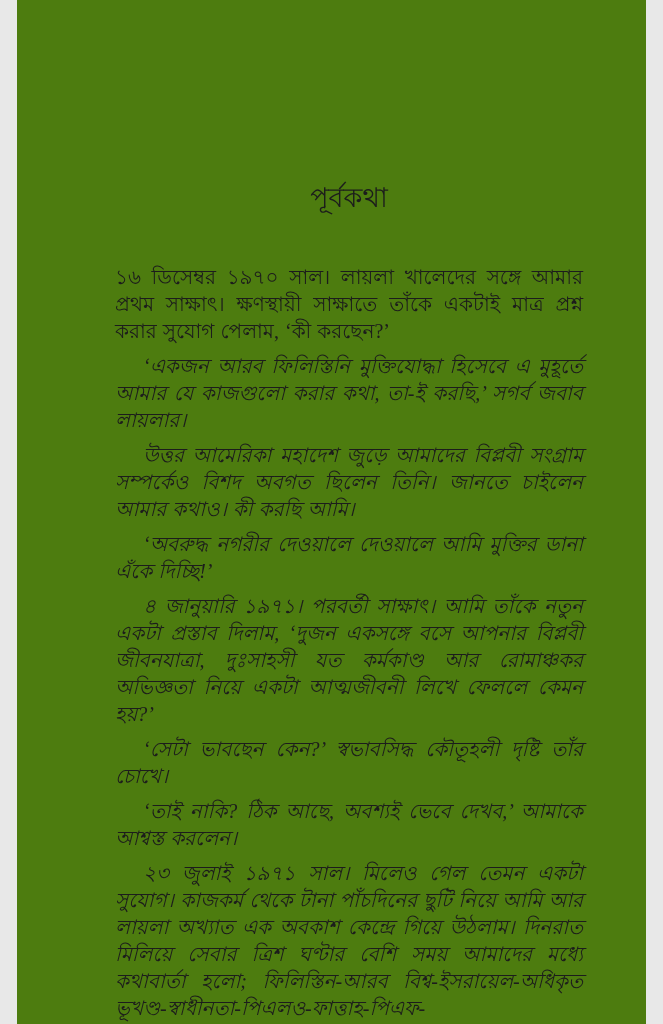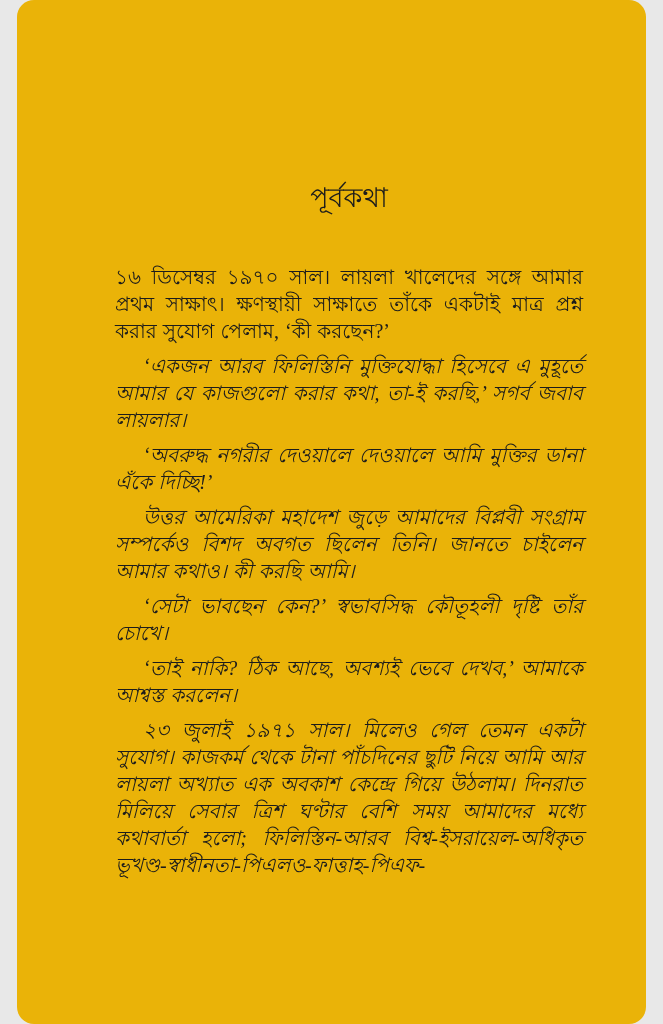--- a/index.html
+++ b/index.html
@@ -5,25 +5,24 @@
   html, body {
     margin: 0;
     padding: 0;
     background: #e8e8e8;
   }
   .page {
     position: relative;
     width: 629px;
     height: 1024px;
     margin: 0 auto;
-    background: #eab308;
+    background: #4d7c0f;
     color: #1c1c1c;
     font-family: "Liberation Serif", "DejaVu Sans", serif;
     overflow: hidden;
-    border-radius: 17px;
   }
   .content {
     position: absolute;
     left: 90px;
     top: 178px;
     width: 484px;
   }
   .chapter-title {
     margin: 0 0 46px 0;
     text-align: center;
@@ -50,24 +49,25 @@
 <body>
 
 <div class="page">
   <div class="content">
     <h1 class="chapter-title">পূর্বকথা</h1>
 
     <p class="para">১৬ ডিসেম্বর ১৯৭০ সাল। লায়লা খালেদের সঙ্গে আমার প্রথম সাক্ষাৎ। ক্ষণস্থায়ী সাক্ষাতে তাঁকে একটাই মাত্র প্রশ্ন করার সুযোগ পেলাম, ‘কী করছেন?’</p>
 
     <p class="para indent">‘একজন আরব ফিলিস্তিনি মুক্তিযোদ্ধা হিসেবে এ মুহূর্তে আমার যে কাজগুলো করার কথা, তা-ই করছি,’ সগর্ব জবাব লায়লার।</p>
 
+    <p class="para indent">উত্তর আমেরিকা মহাদেশ জুড়ে আমাদের বিপ্লবী সংগ্রাম সম্পর্কেও বিশদ অবগত ছিলেন তিনি। জানতে চাইলেন আমার কথাও। কী করছি আমি।</p>
+
     <p class="para indent">‘অবরুদ্ধ নগরীর দেওয়ালে দেওয়ালে আমি মুক্তির ডানা এঁকে দিচ্ছি!’</p>
 
-    <p class="para indent">উত্তর আমেরিকা মহাদেশ জুড়ে আমাদের বিপ্লবী সংগ্রাম সম্পর্কেও বিশদ অবগত ছিলেন তিনি। জানতে চাইলেন আমার কথাও। কী করছি আমি।</p>
-
+    <p class="para indent">৪ জানুয়ারি ১৯৭১। পরবর্তী সাক্ষাৎ। আমি তাঁকে নতুন একটা প্রস্তাব দিলাম, ‘দুজন একসঙ্গে বসে আপনার বিপ্লবী জীবনযাত্রা, দুঃসাহসী যত কর্মকাণ্ড আর রোমাঞ্চকর অভিজ্ঞতা নিয়ে একটা আত্মজীবনী লিখে ফেললে কেমন হয়?’</p>
 
     <p class="para indent">‘সেটা ভাবছেন কেন?’ স্বভাবসিদ্ধ কৌতূহলী দৃষ্টি তাঁর চোখে।</p>
 
 
     <p class="para indent">‘তাই নাকি? ঠিক আছে, অবশ্যই ভেবে দেখব,’ আমাকে আশ্বস্ত করলেন।</p>
 
     <p class="para indent">২৩ জুলাই ১৯৭১ সাল। মিলেও গেল তেমন একটা সুযোগ। কাজকর্ম থেকে টানা পাঁচদিনের ছুটি নিয়ে আমি আর লায়লা অখ্যাত এক অবকাশ কেন্দ্রে গিয়ে উঠলাম। দিনরাত মিলিয়ে সেবার ত্রিশ ঘণ্টার বেশি সময় আমাদের মধ্যে কথাবার্তা হলো; ফিলিস্তিন-আরব বিশ্ব-ইসরায়েল-অধিকৃত ভূখণ্ড-স্বাধীনতা-পিএলও-ফাত্তাহ-পিএফ-</p>
   </div>
 </div>
 

